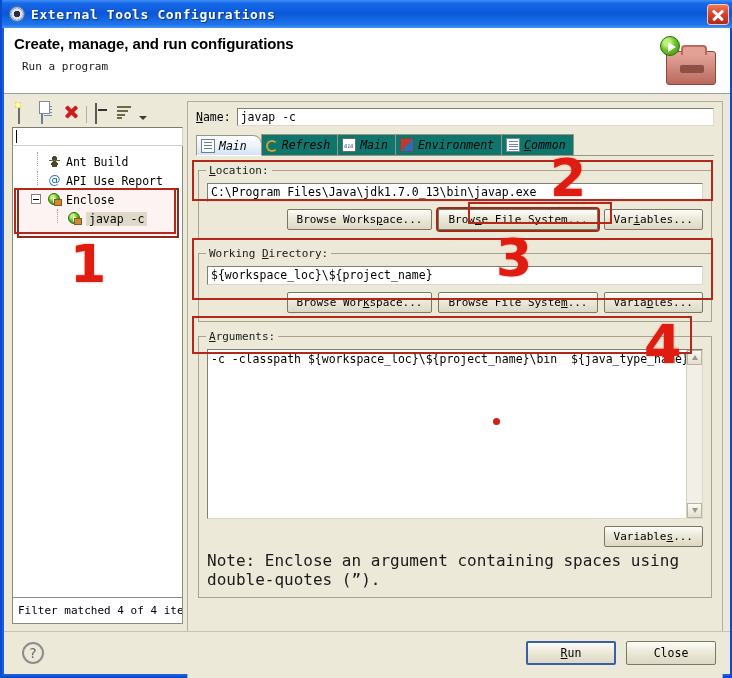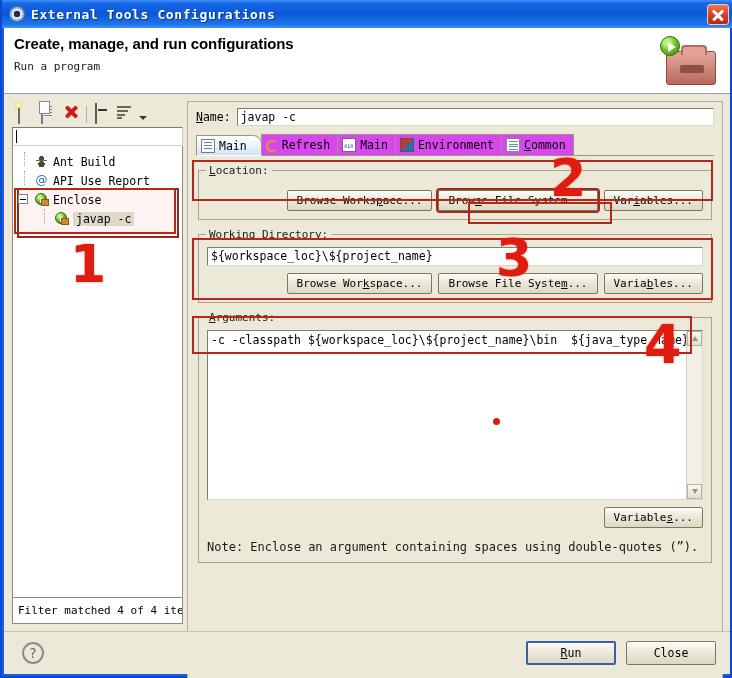--- a/index.html
+++ b/index.html
@@ -71,21 +71,21 @@
     background: #ffffff;
     border-bottom: 1px solid #9e9e9e;
     padding: 7px 10px 0 10px;
   }
   .header-title {
     font-family: "Liberation Sans", sans-serif;
     font-size: 15px; font-weight: bold;
     color: #000; letter-spacing: -0.1px;
   }
   .header-sub {
-    margin-top: 8px; 
+    margin-top: 8px; margin-left: 8px;
     font-family: "DejaVu Sans Mono", monospace;
     font-size: 11px; color: #1a1a1a;
   }
   .header-graphic {
     position: absolute; right: 12px; top: 6px;
     width: 62px; height: 54px;
   }
   .toolbox {
     position: absolute; left: 10px; top: 17px;
     width: 50px; height: 34px;
@@ -260,21 +260,21 @@
     position: absolute; left: 8px; top: 8px;
     width: 8px; height: 7px;
     background: #c98a3a; border: 1px solid #8a5a1a;
   }
   .tree-sel {
     position: absolute; left: 4px; top: 42px;
     width: 162px; height: 50px;
     background: #fdf3f3;
     border: 2px solid #8c2a1e;
   }
-  .tree-rows { position: relative; z-index: 2; padding-left: 2px; }
+  .tree-rows { position: relative; z-index: 2; padding-left: 15px; }
   .javap-label {
     background: #ded9c8; padding: 0 3px;
   }
   .filter-status {
     height: 26px;
     background: #ffffff;
     border: 1px solid #8c8c7e;
     border-top: none;
     display: flex; align-items: center;
     padding-left: 5px;
@@ -307,28 +307,29 @@
     padding: 0 3px; line-height: 16px;
     white-space: nowrap; overflow: hidden;
   }
 
   
   .tabs {
     margin: 8px 8px 0 8px;
     height: 22px;
     display: flex; align-items: flex-end;
     border-bottom: 1px solid #9b9684;
+    font-style: italic;
   }
   .tab {
     height: 21px;
     display: flex; align-items: center;
     padding: 0 7px 0 4px;
     font-family: "DejaVu Sans Mono", monospace; font-size: 11.5px;
     border: 1px solid #9b9684; border-bottom: none;
-    background: #d946ef;
+    background: #0f766e;
     margin-right: -1px;
     white-space: nowrap;
   }
   .tab.active {
     background: linear-gradient(to bottom, #ffffff 0%, #e8f1fb 60%, #cfe3f7 100%);
     border-bottom: 1px solid #ffffff;
     margin-bottom: -1px;
     border-top-right-radius: 9px;
     padding-right: 14px;
   }
@@ -422,22 +423,22 @@
   .sc-arrow.up { position: absolute; top: 0; }
   .sc-arrow.down { position: absolute; bottom: 0; }
   .sc-arrow::after {
     content: ""; position: absolute; left: 4px;
     border-left: 3.5px solid transparent; border-right: 3.5px solid transparent;
   }
   .sc-arrow.up::after { top: 4px; border-bottom: 5px solid #9a9586; }
   .sc-arrow.down::after { bottom: 4px; border-top: 5px solid #9a9586; }
 
   .note {
-    font-family: "DejaVu Sans Mono", monospace; font-size: 12px;
-    margin-top: 12px; color: #1a1a1a;
+    font-family: "DejaVu Sans Mono", monospace; font-size: 16px;
+    margin-top: 4px; color: #1a1a1a;
   }
 
   .apply-row {
     position: absolute; right: 12px; bottom: 6px;
     display: flex; gap: 8px;
   }
   .apply-row .btn { min-width: 86px; height: 22px; }
 
   
   .footer {
@@ -594,20 +595,21 @@
           <span>Environment</span>
         </div>
         <div class="tab">
           <span class="tab-ico ti-common"></span>
           <span><u>C</u>ommon</span>
         </div>
       </div>
 
       <div class="group" style="margin-top:14px;">
         <span class="legend"><u>L</u>ocation:</span>
+        <div class="field">C:\Program Files\Java\jdk1.7.0_13\bin\javap.exe</div>
         <div class="btn-row">
           <div class="btn">Browse Works<u>p</u>ace...</div>
           <div class="btn highlight">Brow<u>s</u>e File System...</div>
           <div class="btn">Var<u>i</u>ables...</div>
         </div>
       </div>
 
       <div class="group" style="margin-top:14px;">
         <span class="legend">Working <u>D</u>irectory:</span>
         <div class="field">${workspace_loc}\${project_name}</div>

